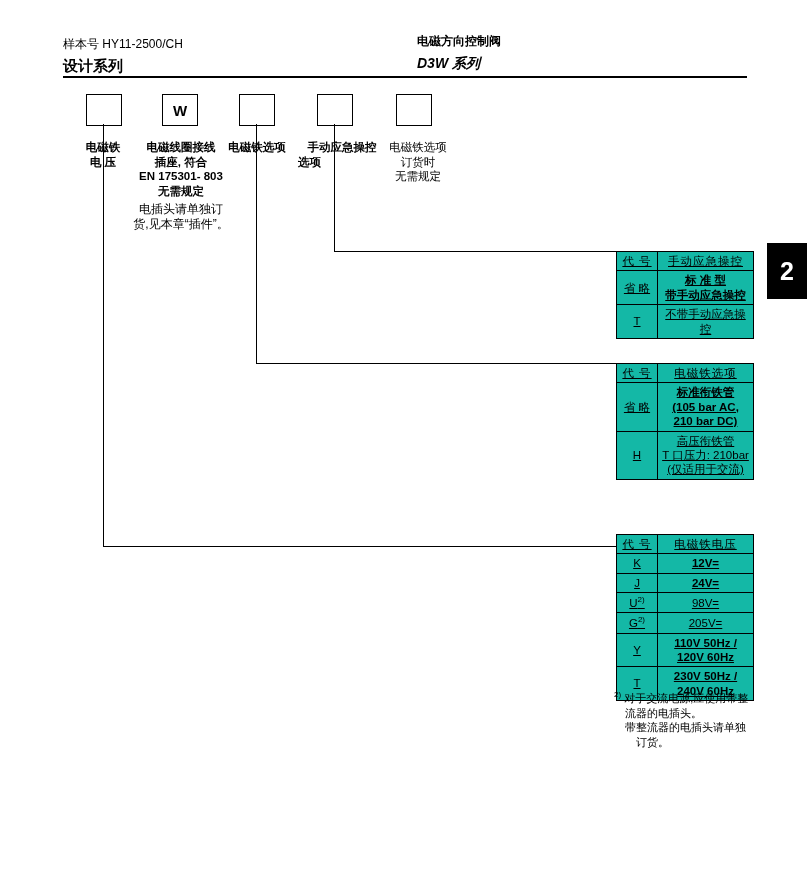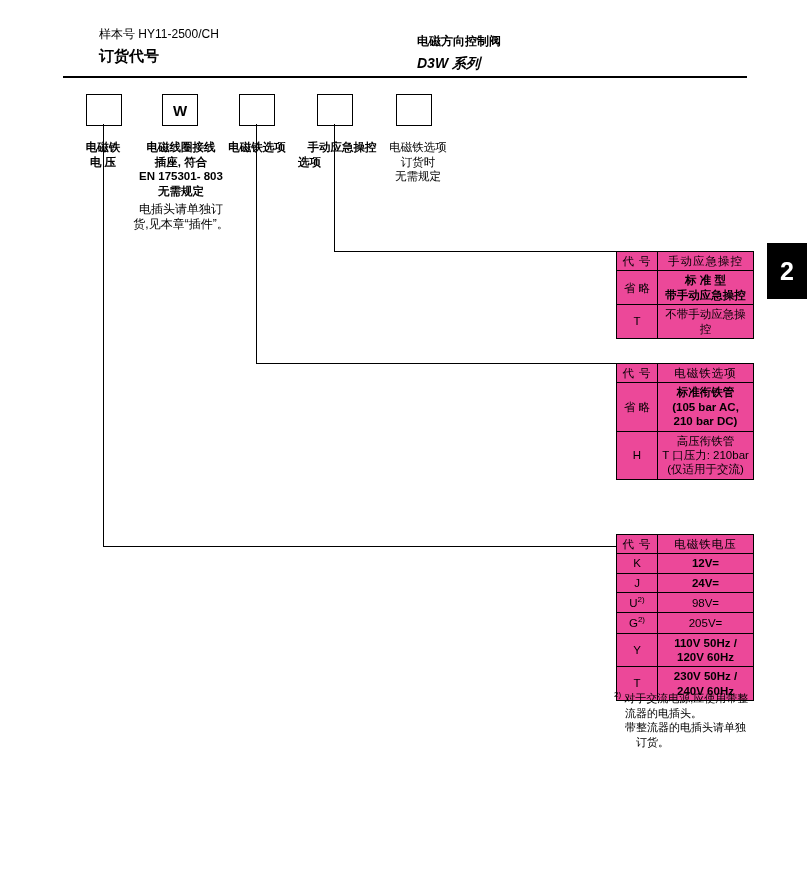--- a/index.html
+++ b/index.html
@@ -18,23 +18,22 @@
   .page {
     position: relative;
     width: 807px;
     height: 882px;
   }
 
   
   .hdr-left {
     position: absolute;
     left: 63px;
-    top: 26px;
+    top: 36px;
     width: 300px;
-    margin-left: 36px;
   }
   .hdr-left .line1 {
     font-size: 12px;
     letter-spacing: 0px;
     white-space: nowrap;
   }
   .hdr-left .line2 {
     font-size: 15px;
     font-weight: bold;
     margin-top: 4px;
@@ -125,21 +124,22 @@
   .hline {
     position: absolute;
     height: 1.2px;
     background: #000;
   }
 
   
   .opt-table {
     position: absolute;
     border-collapse: collapse;
-    background: #ec4899;
+    background: #14b8a6;
+    text-decoration: underline;
   }
   .opt-table td {
     border: 1.1px solid #000;
     font-size: 11.5px;
     text-align: center;
     vertical-align: middle;
     padding: 2px 3px;
     line-height: 1.25;
   }
   .opt-table td.code {
@@ -169,21 +169,21 @@
     vertical-align: super;
   }
 </style>
 </head>
 <body>
 
 <div class="page">
 
   <div class="hdr-left">
     <div class="line1">样本号 HY11-2500/CH</div>
-    <div class="line2">订货代号</div>
+    <div class="line2">设计系列</div>
   </div>
   <div class="hdr-right">
     <div class="line1">电磁方向控制阀</div>
     <div class="line2">D3W 系列</div>
   </div>
   <div class="hdr-rule"></div>
 
   <div class="tab-marker">2</div>
 
   <div class="codebox" style="left:86px; top:94px;"></div>

